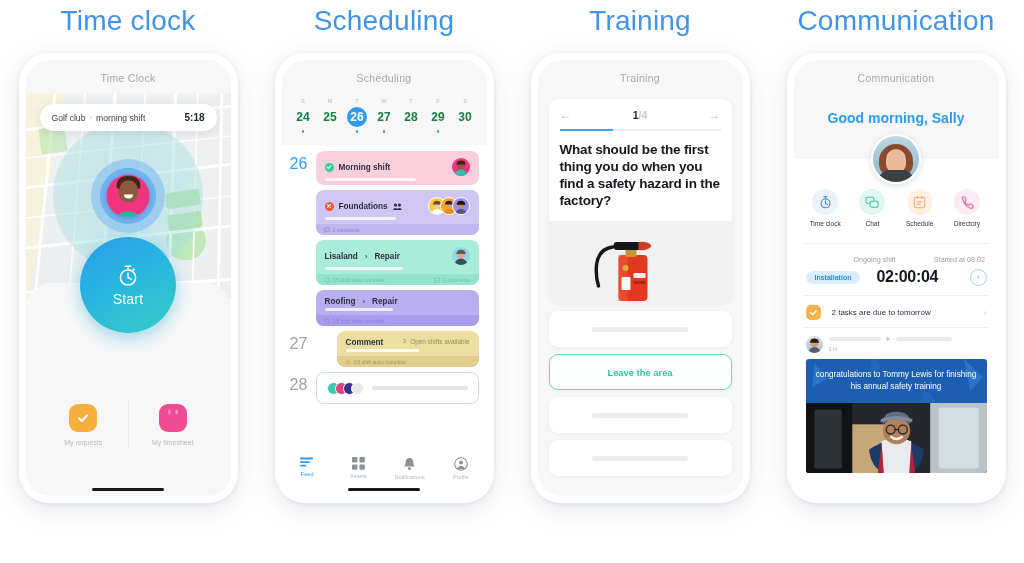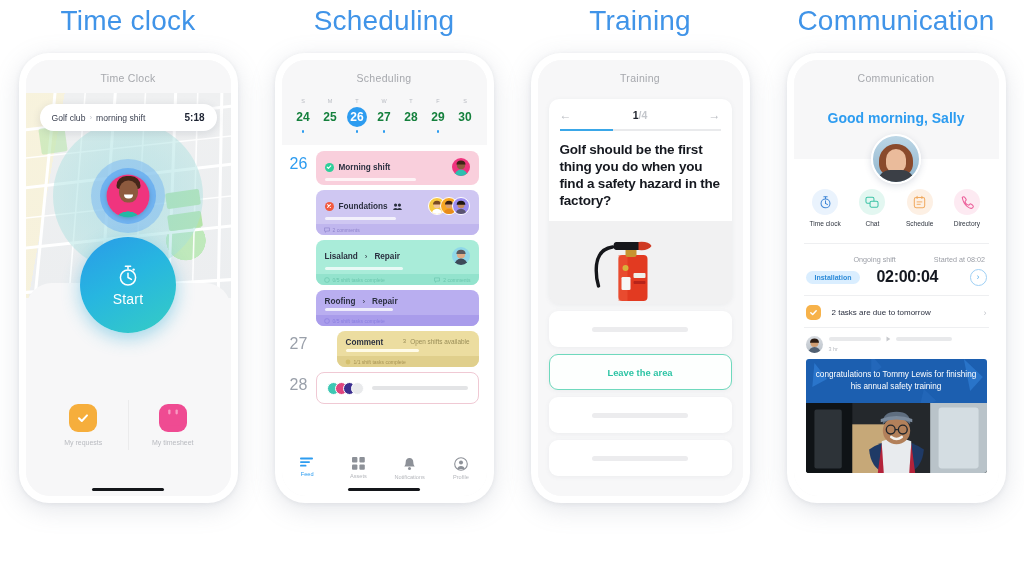--- a/index.html
+++ b/index.html
@@ -606,21 +606,21 @@
 
             <div class="tr-card">
               <div class="tr-head">
                 <span class="arrow">←</span>
                 <span class="cnt"><b>1</b><span>/4</span></span>
                 <span class="arrow">→</span>
               </div>
               <div class="tr-prog">
                   <i></i>
                 </div>
-              <div class="tr-q">Golf should be the first thing you do when you find a safety hazard in the factory?</div>
+              <div class="tr-q">What should be the first thing you do when you find a safety hazard in the factory?</div>
               <div class="tr-img">
                 <svg width="100%" height="83" viewBox="0 0 196 83" preserveAspectRatio="xMidYMid slice">
                   <rect width="196" height="83" fill="#f1f1f2"></rect>
                   <path d="M70 26 q-14 2 -16 18 q-1 12 2 21" fill="none" stroke="#15161a" stroke-width="3.4" stroke-linecap="round"></path>
                   <rect x="76" y="34" width="29" height="46" rx="4" fill="#e23a21"></rect>
                   <rect x="76" y="34" width="9" height="46" fill="#ef5a3c" opacity=".55"></rect>
                   <rect x="83" y="27" width="11" height="9" rx="2" fill="#c79430"></rect>
                   <path d="M74 21 h22 q6 0 9 4 q-3 4 -9 4 h-22 q-3 0 -3 -4 q0 -4 3 -4z" fill="#16171b"></path>
                   <path d="M96 21 q10 -1 13 4 q-3 5 -13 4z" fill="#cf3a23"></path>
                   <rect x="79" y="56" width="9" height="13" rx="1.3" fill="#f6f6f6"></rect>

